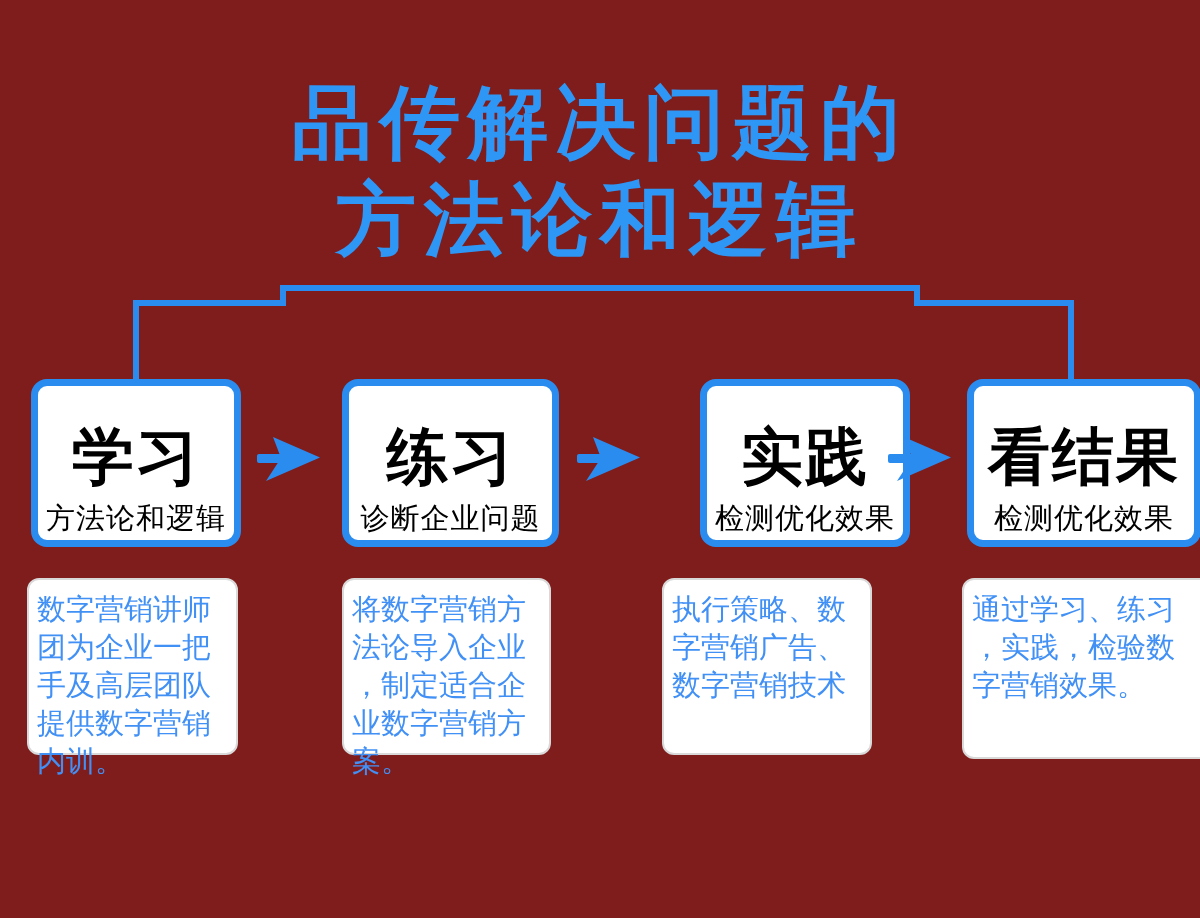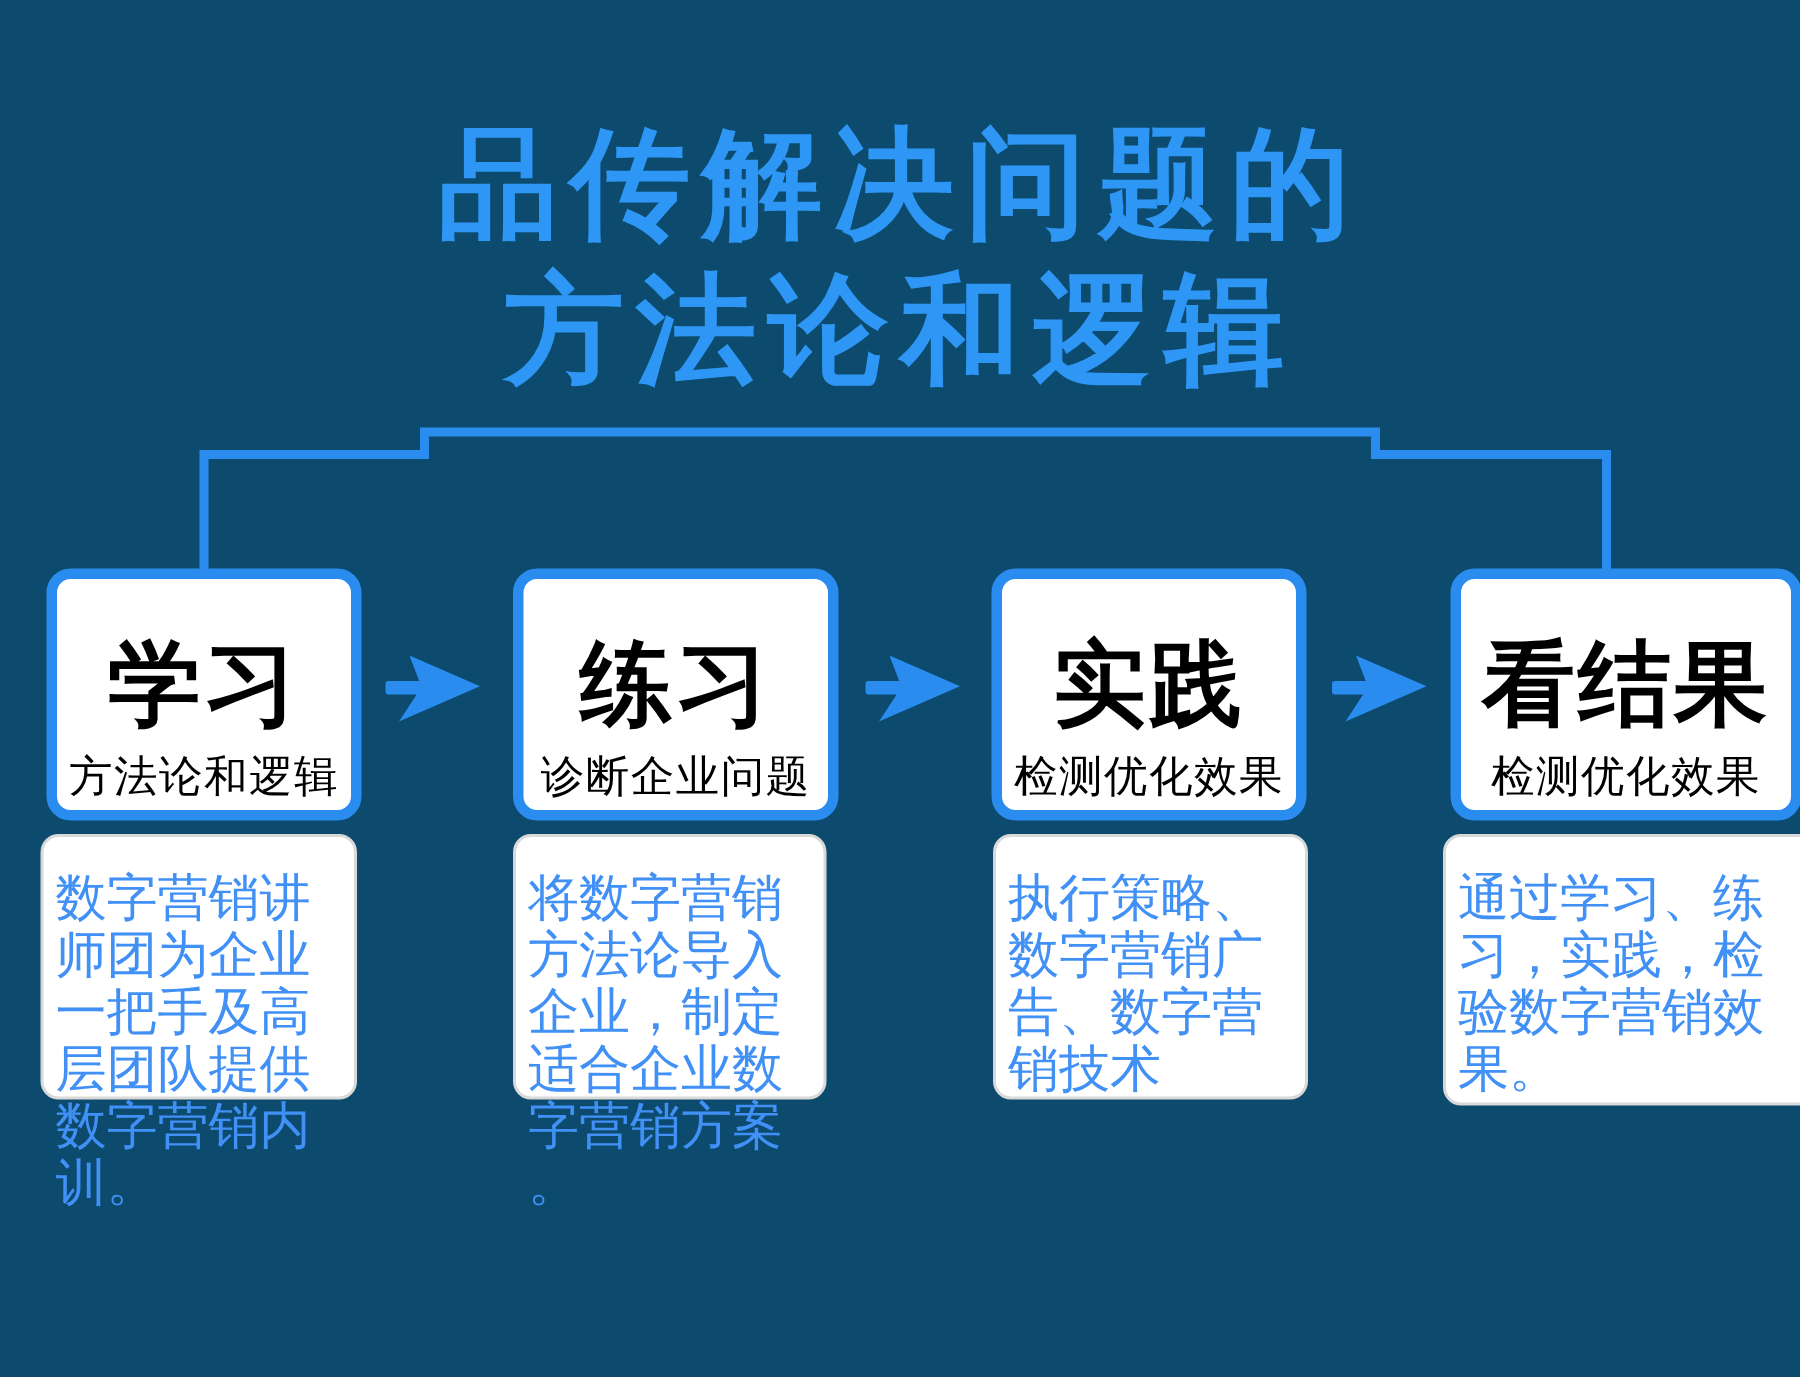--- a/index.html
+++ b/index.html
@@ -6,21 +6,21 @@
     --accent:#2b8cef;
     --title-color:#2e97f5;
     --desc-color:#4190f5;
     --desc-border:#d9d9d9;
     --step-title-color:#000000;
   }
   html,body{margin:0;padding:0;background:#ffffff;}
   .canvas{
     position:relative;
     width:1200px;height:918px;
-    background:#0c4a6e;
+    background:#7f1d1d;
     overflow:hidden;
     font-family:"Liberation Sans",sans-serif;
   }
   
   .title{
     position:absolute;top:74px;left:0;width:100%;
     text-align:center;
     color:var(--title-color);
     font-weight:900;
   }
@@ -54,36 +54,36 @@
     white-space:nowrap;
   }
   .step-sub{
     font-size:29px;line-height:30px;
     color:var(--step-title-color);
     letter-spacing:1px;
     white-space:nowrap;
   }
   .b1{left:31px;width:210px;}
   .b2{left:342px;width:217px;}
-  .b3{left:661px;width:210px;}
+  .b3{left:700px;width:210px;}
   .b4{left:967px;width:234px;}
   
   .arrow{position:absolute;top:436px;width:68px;height:46px;}
   .a1{left:256px;}
   .a2{left:576px;}
   .a3{left:887px;}
   
   .desc{
-    position:absolute;top:556px;height:177px;
+    position:absolute;top:578px;height:177px;
     box-sizing:border-box;
     background:#ffffff;
     border:2px solid var(--desc-border);
     border-radius:12px;
-    padding:22px 8px;
-    font-size:34px;line-height:38px;
+    padding:10px 8px;
+    font-size:29px;line-height:38px;
     color:var(--desc-color);
     word-break:break-all;
     line-break:anywhere;
   }
   .d1{left:27px;width:211px;}
   .d2{left:342px;width:209px;}
   .d3{left:662px;width:210px;}
   .d4{left:962px;width:251px;height:181px;}
 </style>
 </head>

